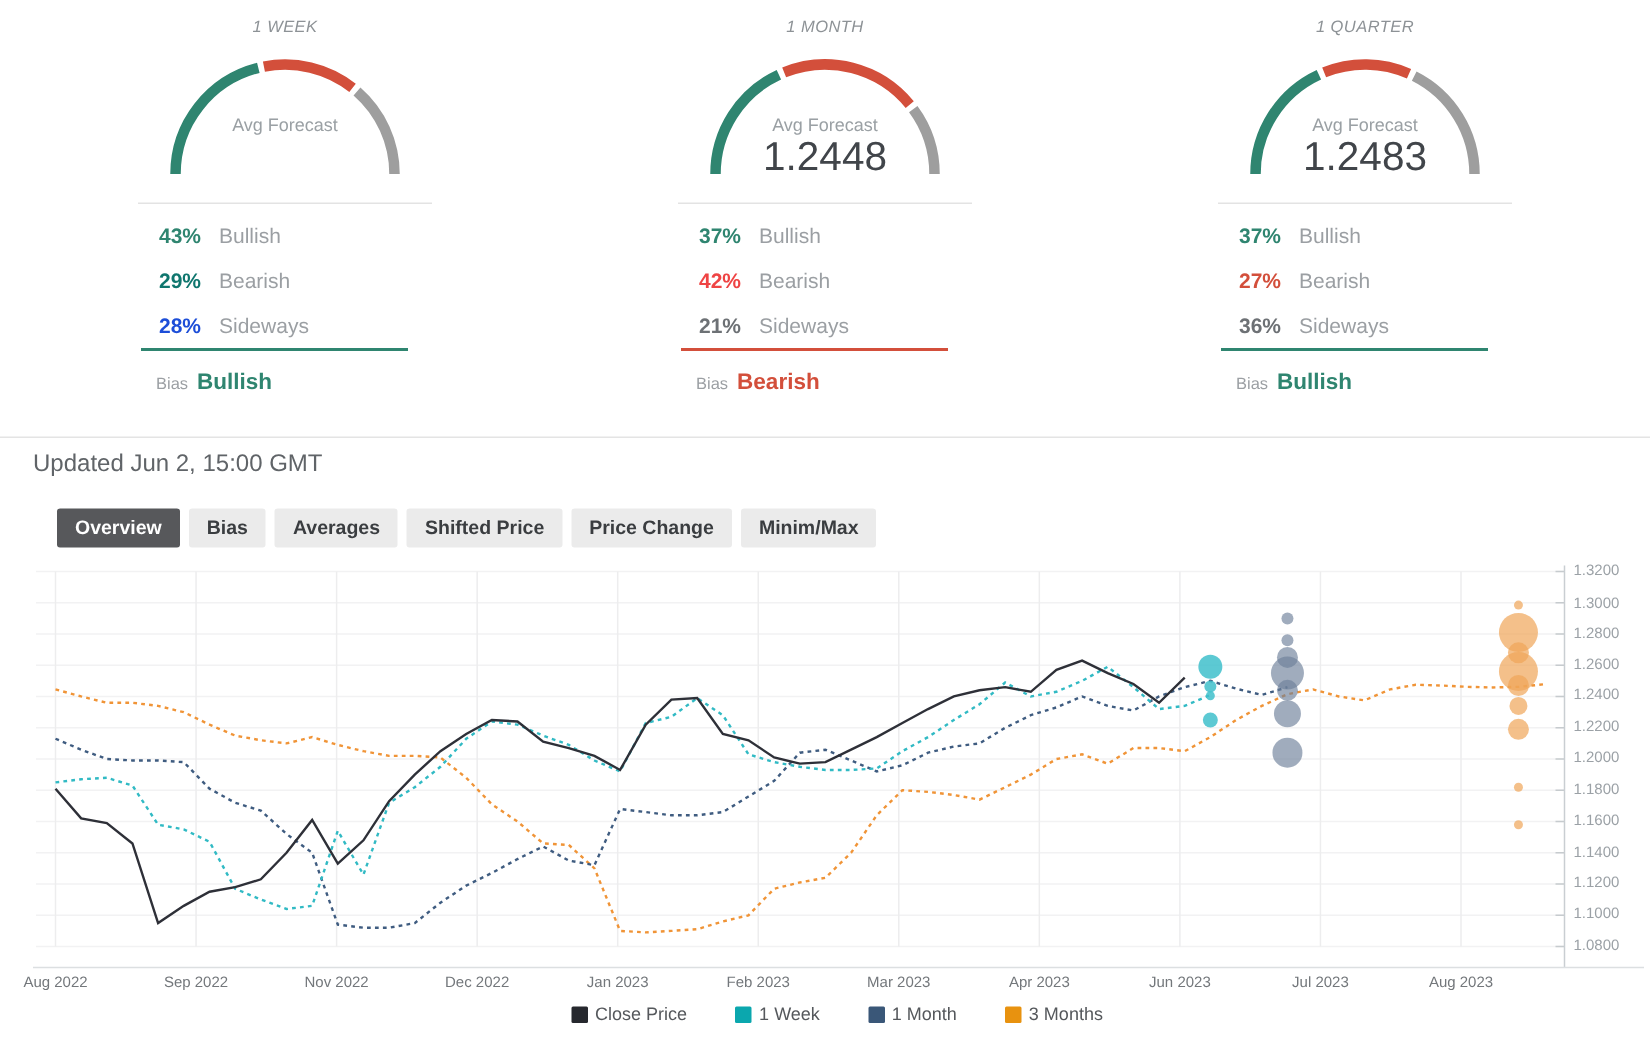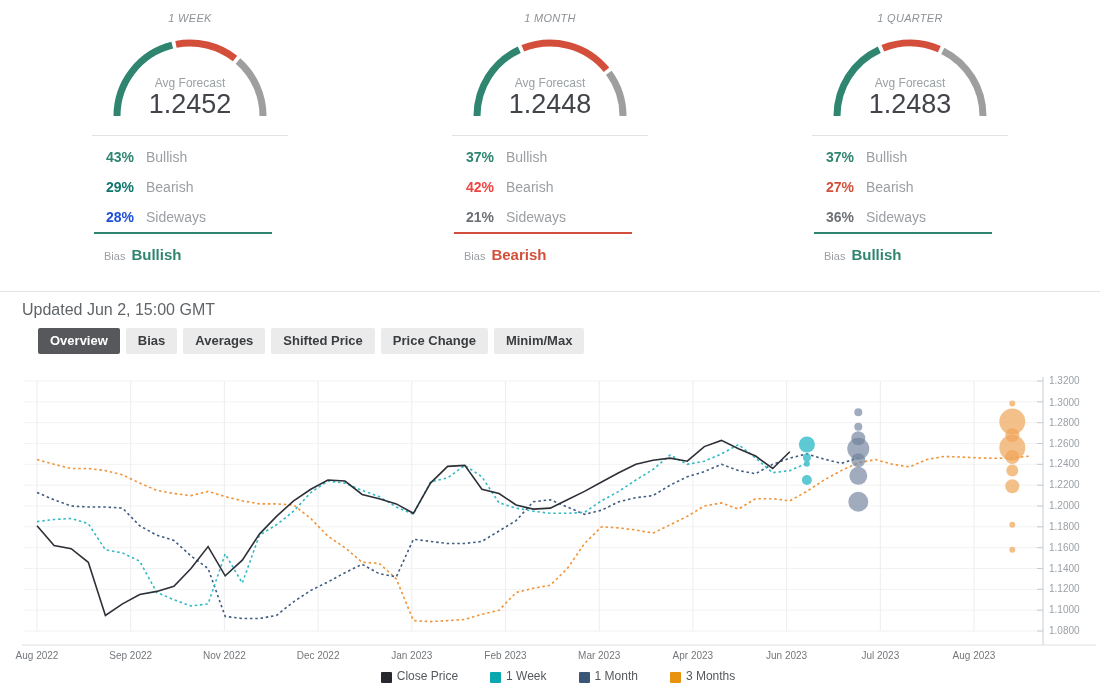--- a/index.html
+++ b/index.html
@@ -16,45 +16,44 @@
   .row{position:absolute;left:14px;right:0;display:flex;align-items:baseline;}
   .row.r0{top:139px}.row.r1{top:169px}.row.r2{top:199px}
   .pct{width:40px;font-size:14px;font-weight:bold;}
   .lbl{font-size:14px;color:#9b9fa3;}
   .divider2{position:absolute;top:222px;left:2px;width:178px;height:2px;background:#2F8570;}
   .bias-row{position:absolute;top:236px;left:12px;display:flex;align-items:baseline;gap:6px;}
   .bias-label{font-size:11px;color:#9b9fa3;}
   .bias-value{font-size:15px;font-weight:bold;}
   .main-divider{position:absolute;top:291px;left:0;right:0;border-top:1px solid #e4e4e4;}
   .updated{position:absolute;top:301px;left:22px;font-size:16px;color:#606468;}
-  .tabs{position:absolute;top:328px;left:22px;display:flex;gap:6px;padding-left:16px;}
+  .tabs{position:absolute;top:339px;left:22px;display:flex;gap:6px;padding-left:16px;}
   .tab{font-family:inherit;font-size:13px;font-weight:bold;color:#3a3d40;background:#ebebeb;
        border:none;border-radius:2px;padding:5px 12px;cursor:pointer;line-height:16px;}
   .tab.active{background:#57585b;color:#fff;}
   #chart-svg{position:absolute;top:374px;left:0;}
   .ytick{position:absolute;left:1049px;font-size:10px;color:#9ba1a6;white-space:nowrap;}
   .xtick{position:absolute;top:650px;transform:translateX(-50%);font-size:10px;color:#73777b;white-space:nowrap;}
   .legend{position:absolute;top:669px;left:0;width:1100px;display:flex;justify-content:center;
           gap:16px;font-size:12px;color:#55585c;}
-  .legend-item{display:flex;align-items:flex-end;gap:5px;padding-left:16px;}
+  .legend-item{display:flex;align-items:center;gap:5px;padding-left:16px;}
   .legend-sq{width:11px;height:11px;border-radius:1px;display:inline-block;}
 </style>
 </head>
 <body>
 
 <div class="panel" style="left:92px">
   <div class="panel-title">1 WEEK</div>
   <div class="gauge-wrap">
     <svg class="gauge" width="170" height="100">
         <path d="M 12.00 80.00 A 73 73 0 0 1 67.22 9.20" fill="none" stroke="#2F8570" stroke-width="7"></path>
         <path d="M 70.95 8.37 A 73 73 0 0 1 130.04 22.55" fill="none" stroke="#D34F3B" stroke-width="7"></path>
         <path d="M 132.99 24.99 A 73 73 0 0 1 158.00 80.00" fill="none" stroke="#9E9E9E" stroke-width="7"></path>
       </svg>
     <div class="gauge-label">Avg Forecast</div>
-    <div class="gauge-value">1.2452</div>
   </div>
   <div class="divider1"></div>
   <div class="row r0">
       <span class="pct" style="color: rgb(47, 133, 112);">43%</span>
       <span class="lbl">Bullish</span>
     </div>
   <div class="row r1">
       <span class="pct" style="color: #0f766e;">29%</span>
       <span class="lbl">Bearish</span>
     </div>

